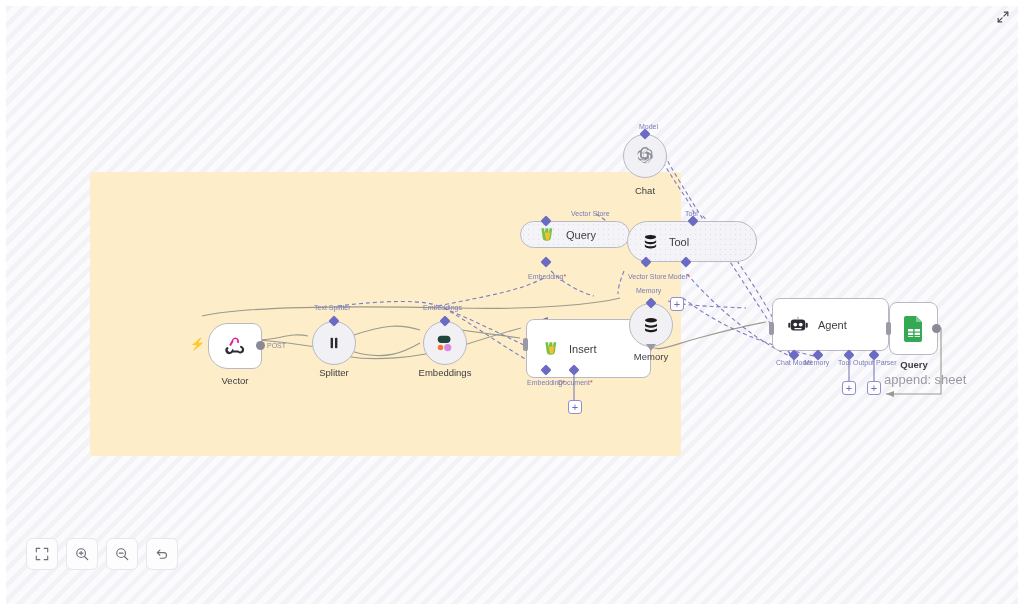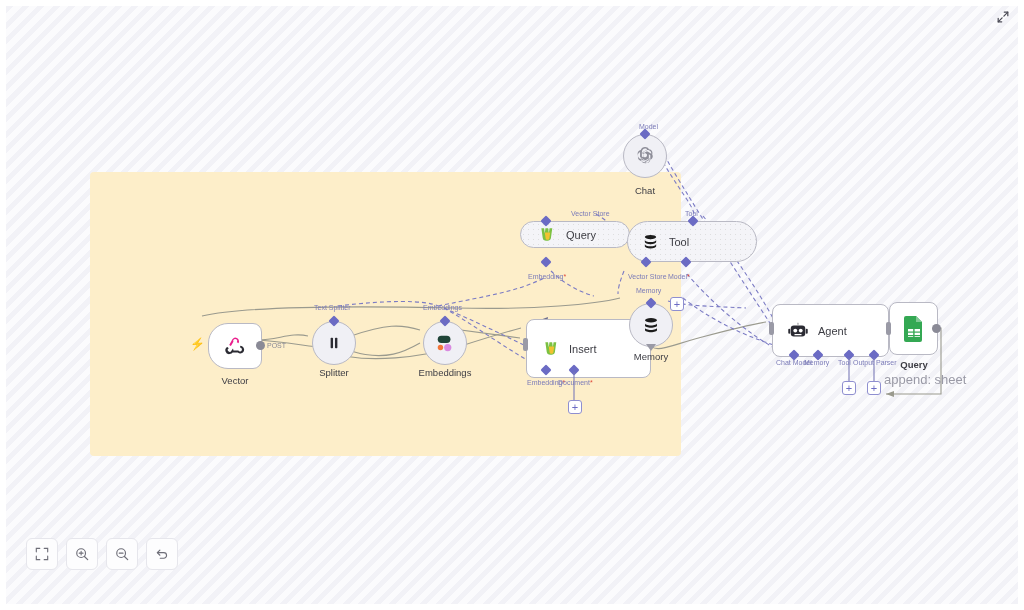--- a/index.html
+++ b/index.html
@@ -326,21 +326,21 @@
           <path fill="#1c1c1c" d="M4 15c0 1.7 3.6 3 8 3s8-1.3 8-3v3c0 1.7-3.6 3-8 3s-8-1.3-8-3v-3z"></path>
         </svg>
       </div>
       <div class="port-diamond" style="left:641px; top:293px;"></div>
       <div class="port-label" style="left:630px; top:281px;">Memory</div>
       <div class="port-tri" style="left:640px; top:338px;"></div>
       <div class="node-label" style="left:615px; top:345px; width:60px;">Memory</div>
     </div>
 
     <div class="node">
-      <div class="rect-node" style="left:766px; top:298px; width:117px; height:53px; border-radius:8px;">
+      <div class="rect-node" style="left:766px; top:292px; width:117px; height:53px; border-radius:8px;">
         <svg class="ico" width="22" height="20" viewBox="0 0 24 22" style="margin-left:14px;">
           <path fill="#2b2b33" d="M12 1.5l.5 2.3h-1L12 1.5z"></path>
           <rect x="4" y="5" width="16" height="12" rx="3.5" fill="#2b2b33"></rect>
           <circle cx="9" cy="10.5" r="2.1" fill="#ffffff"></circle>
           <circle cx="15" cy="10.5" r="2.1" fill="#ffffff"></circle>
           <rect x="8" y="14.3" width="8" height="1.5" rx=".7" fill="#ffffff"></rect>
           <rect x="1.3" y="8.5" width="2.2" height="5.5" rx="1.1" fill="#2b2b33"></rect>
           <rect x="20.5" y="8.5" width="2.2" height="5.5" rx="1.1" fill="#2b2b33"></rect>
         </svg>
         <span class="rect-title">Agent</span>

